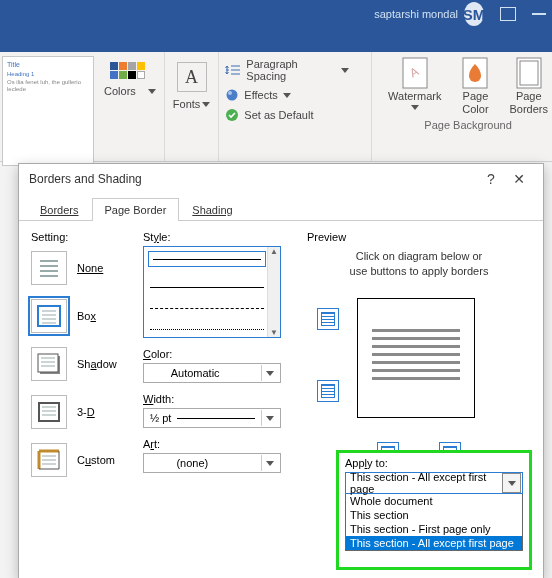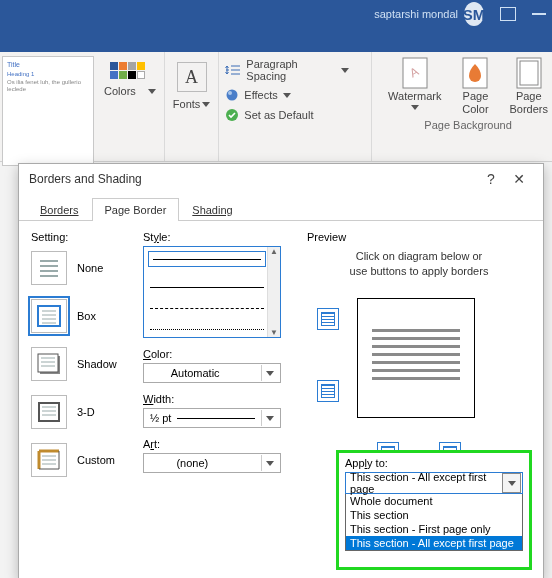--- a/index.html
+++ b/index.html
@@ -45,21 +45,21 @@
   .tab.active{border-color:#ccc;background:#fff}
   .tab .ul{text-decoration:underline}
   .body{display:flex;padding:10px 12px 0 12px;gap:14px;height:300px}
   .col1{width:98px}
   .sect-label{font-size:11px;margin-bottom:8px}
   .setrow{display:flex;align-items:center;gap:10px;margin-bottom:14px;cursor:default}
   .seticon{width:34px;height:32px;border:1px solid #bbb;background:#fff;display:flex;align-items:center;justify-content:center}
   .seticon.sel{outline:2px solid #2b7cd3;outline-offset:1px}
   .seticon svg{display:block}
   .setlabel{font-size:11px}
-  .setlabel .ul{}
+  .setlabel .ul{text-decoration:underline}
   .col2{width:150px}
   .fld{margin-bottom:10px}
   .fld label{font-size:11px;display:block;margin-bottom:3px}
   .fld .ul{text-decoration:underline}
   .stylebox{width:138px;height:92px;border:1px solid #2b7cd3;background:#fff;position:relative;padding:4px 14px 4px 4px;box-sizing:border-box}
   .stylebox .line{height:14px;border-bottom:1px solid #000;margin:0 2px 6px 2px}
   .stylebox .sel{border:1px solid #2b7cd3;height:14px;margin:0 0 6px 0;display:flex;align-items:center}
   .stylebox .sel span{flex:1;height:1px;background:#000;margin:0 4px}
   .stylebox .dash{border-bottom:1px dashed #000}
   .stylebox .dot{border-bottom:1px dotted #000}

